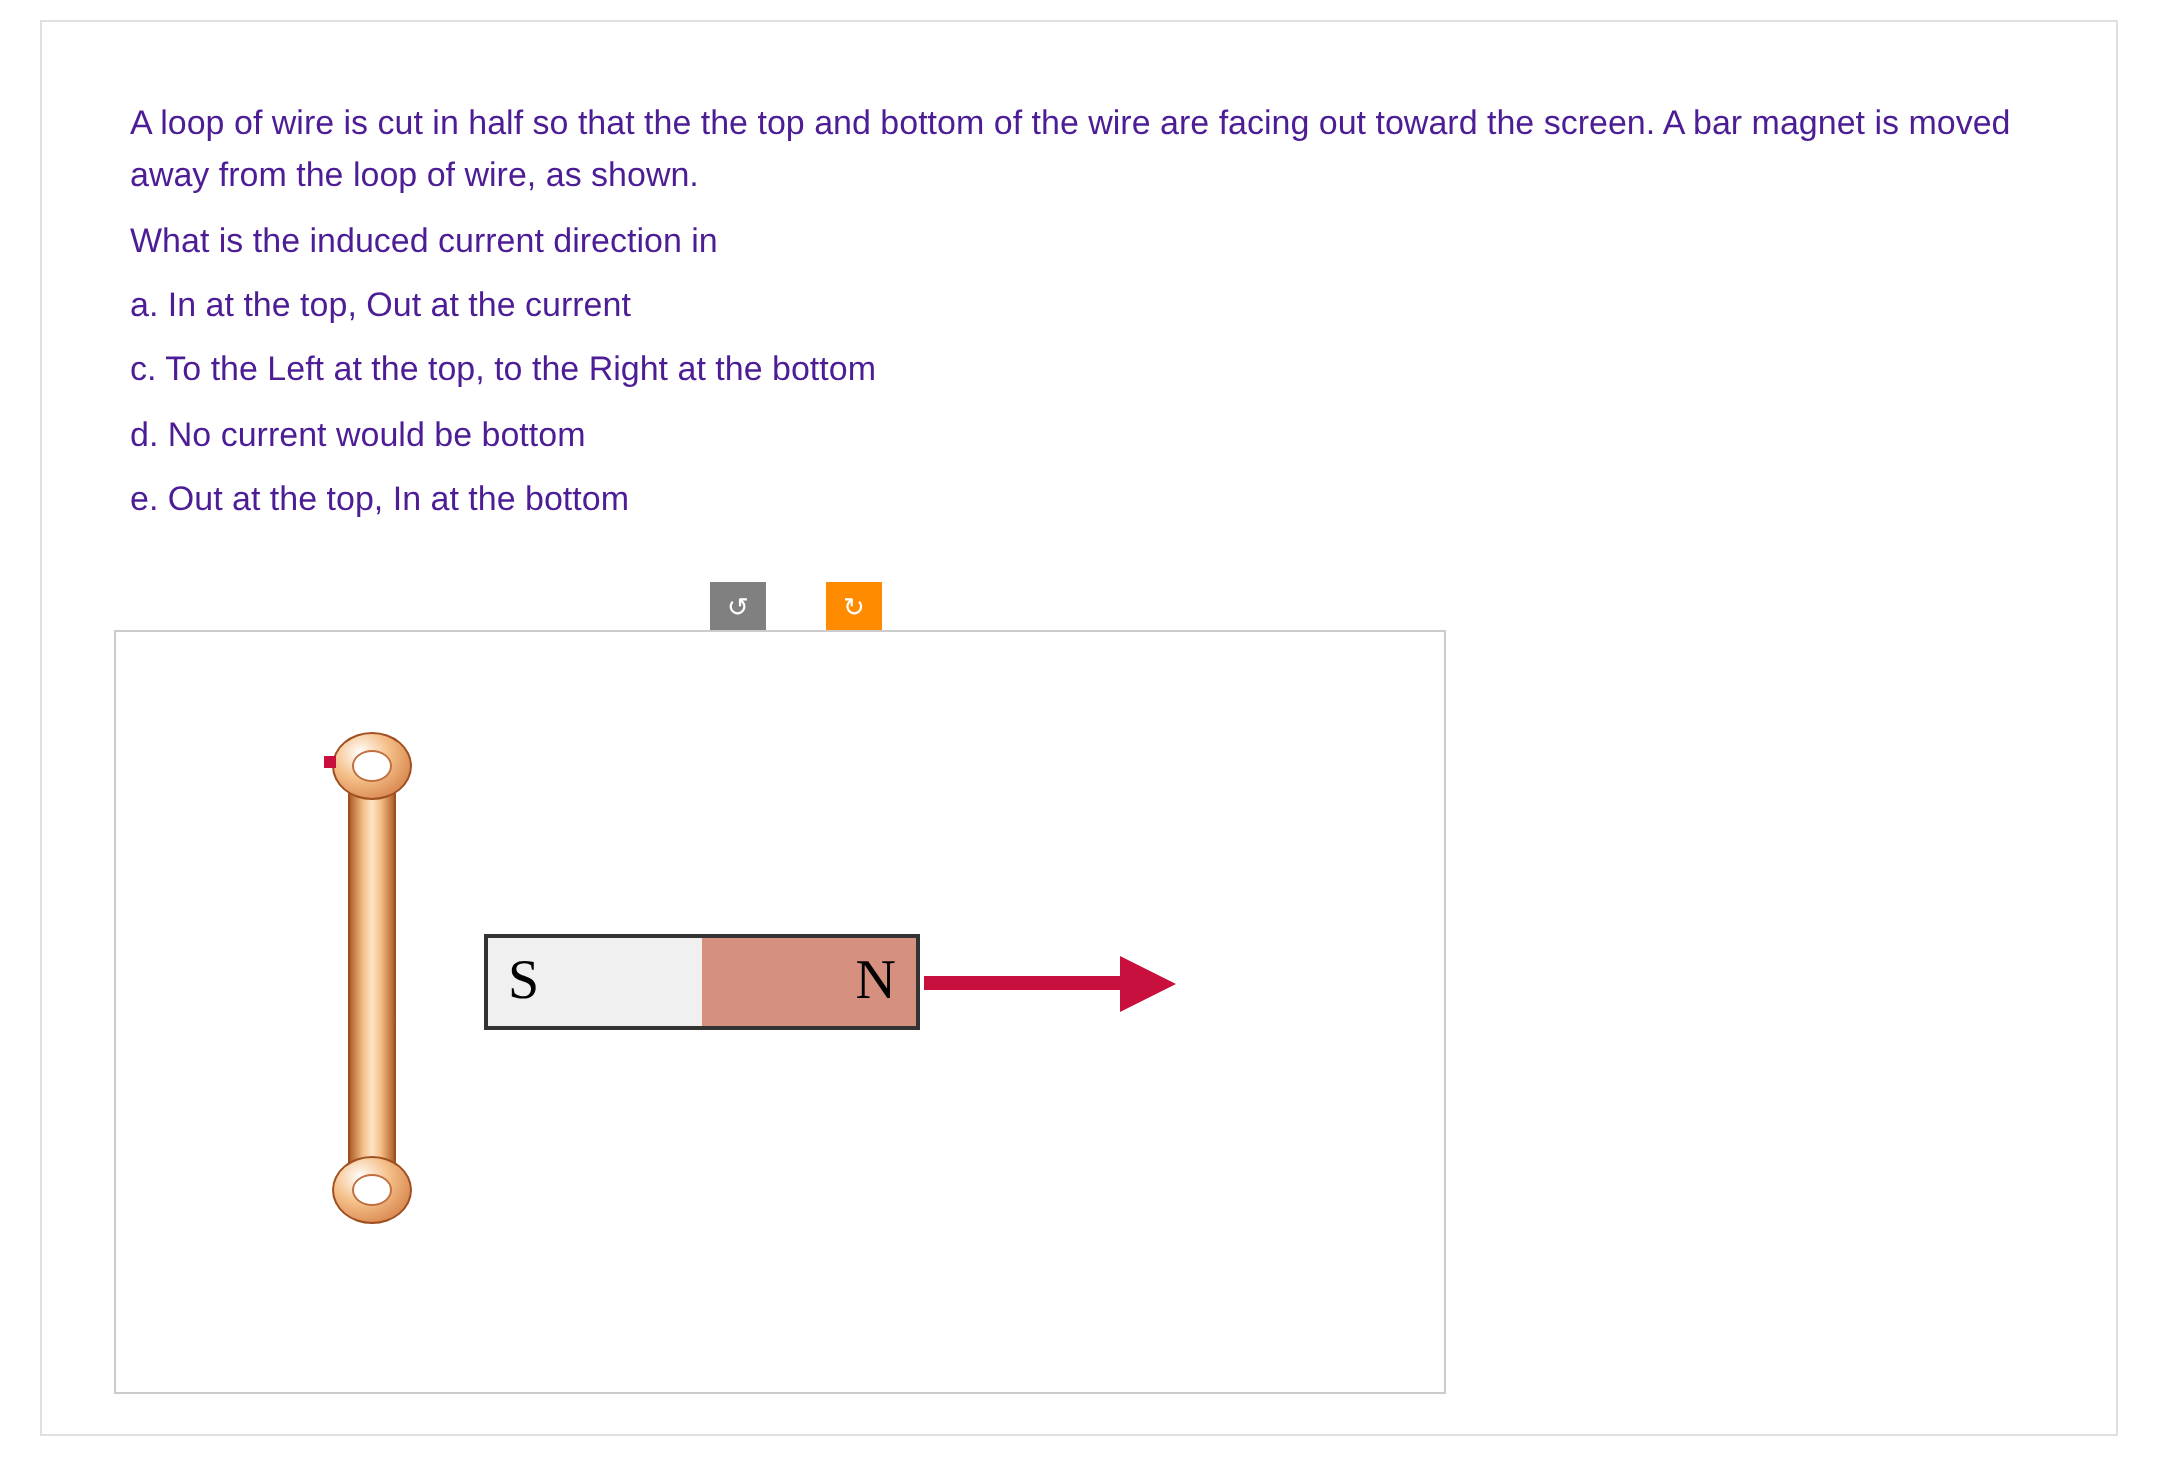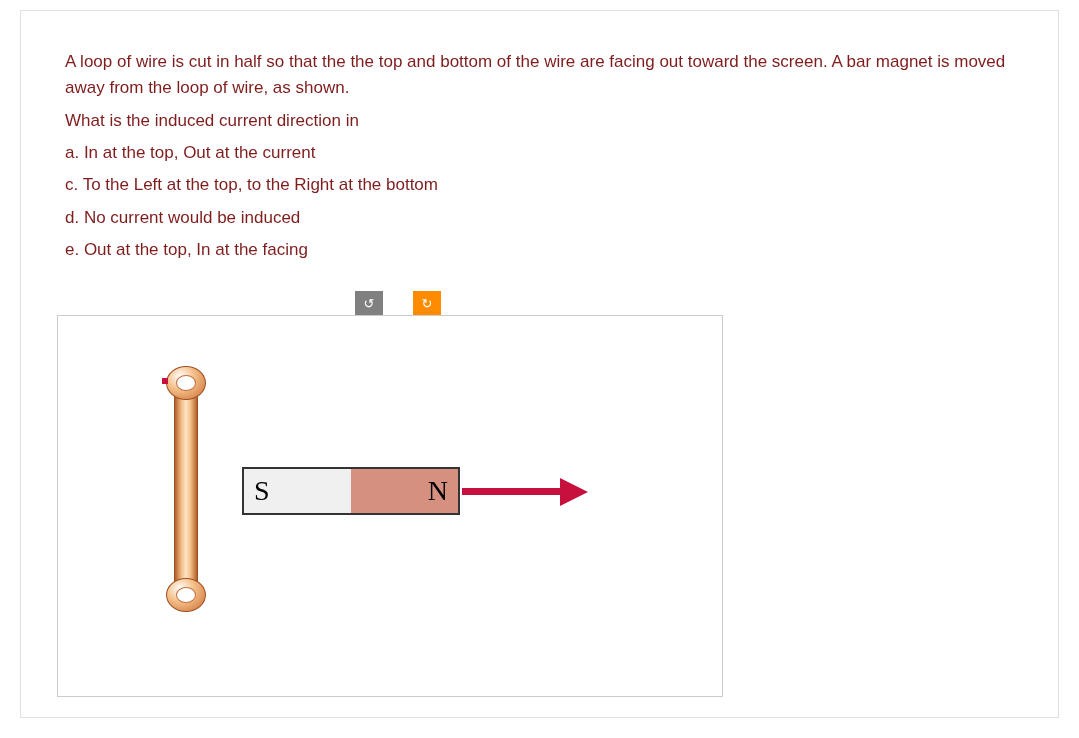--- a/index.html
+++ b/index.html
@@ -18,21 +18,21 @@
       position: relative;
     }
     .top-border {
       border-top: 1px solid #e0e0e0;
       margin: 10px 20px 0 20px;
     }
     .content {
       padding: 28px 44px 0 44px;
     }
     .question-text {
-      color: #7f1d1d;
+      color: #4c1d95;
       font-size: 17px;
       line-height: 1.55;
       font-weight: 400;
     }
     .question-text p {
       margin-bottom: 6px;
     }
     .image-toolbar {
       display: flex;
       gap: 30px;
@@ -163,22 +163,22 @@
 <body>
 
 <div class="top-border"></div>
 <div class="container">
   <div class="content">
     <div class="question-text">
       <p>A loop of wire is cut in half so that the the top and bottom of the wire are facing out toward the screen. A bar magnet is moved away from the loop of wire, as shown.</p>
       <p>What is the induced current direction in</p>
       <p>a. In at the top, Out at the current</p>
       <p>c. To the Left at the top, to the Right at the bottom</p>
-      <p>d. No current would be induced</p>
-      <p>e. Out at the top, In at the facing</p>
+      <p>d. No current would be bottom</p>
+      <p>e. Out at the top, In at the bottom</p>
     </div>
 
     <div class="image-toolbar">
       <div class="tool-button tool-gray">
         <span>↺</span>
       </div>
       <div class="tool-button tool-orange">
         <span>↻</span>
       </div>
     </div>

